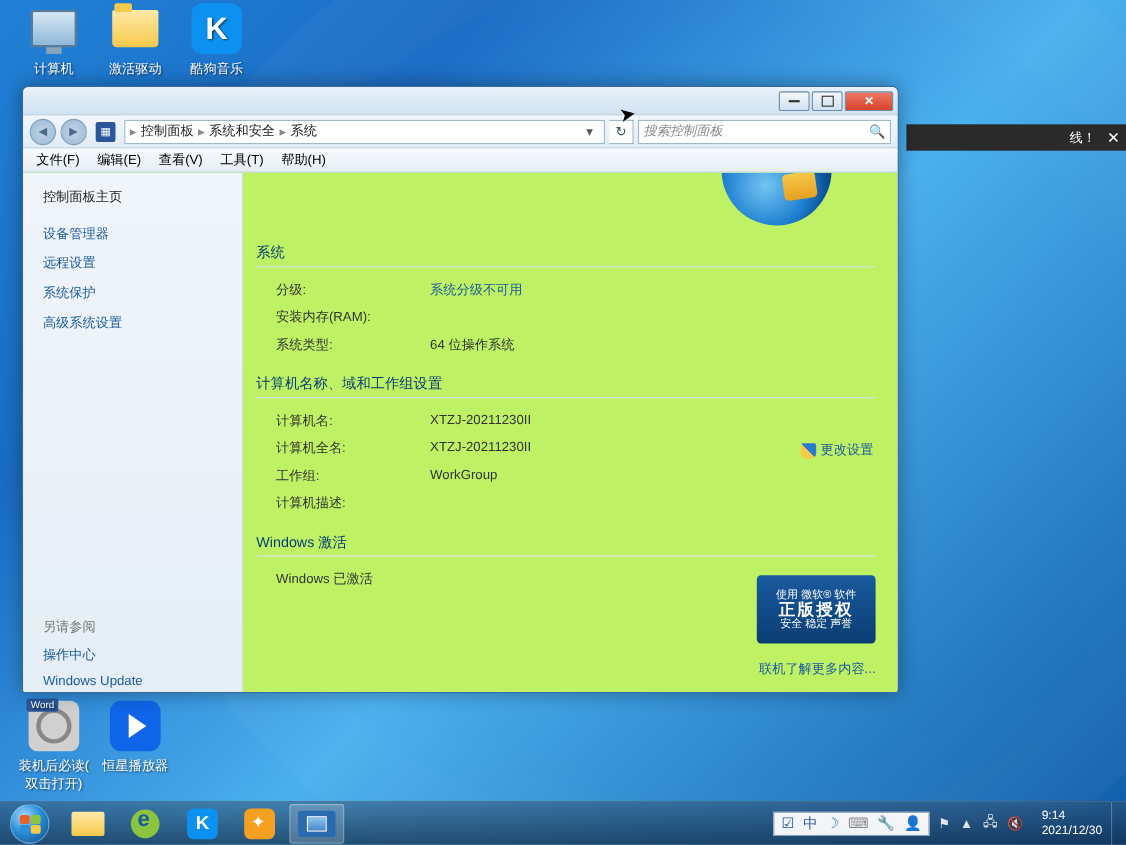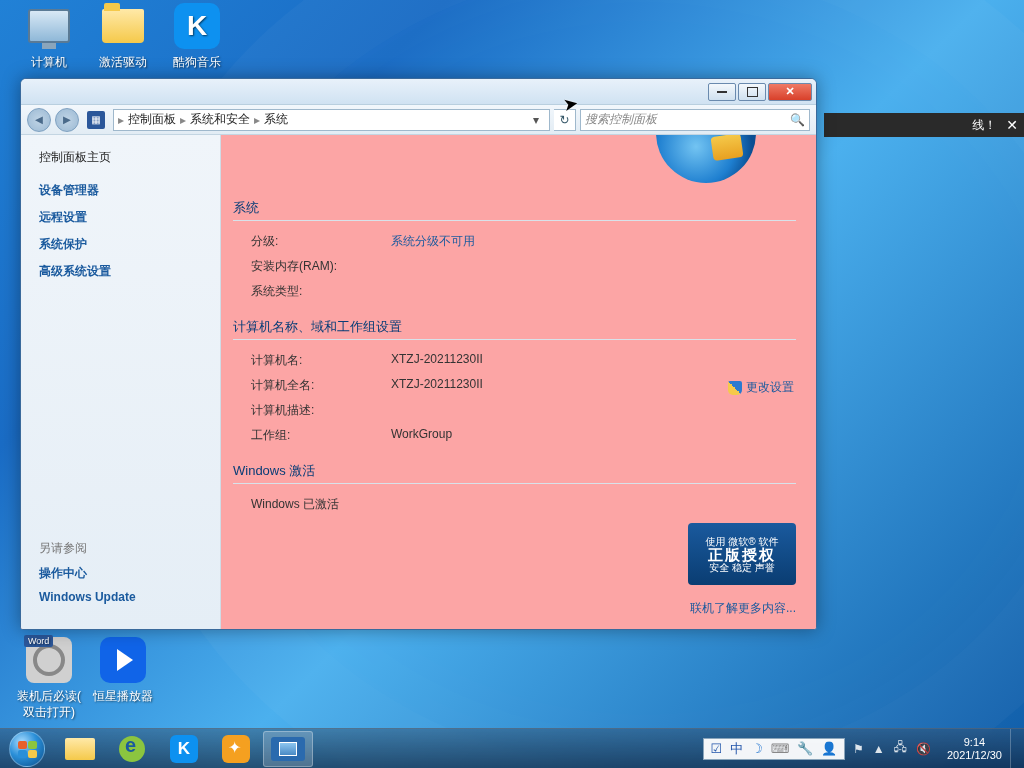--- a/index.html
+++ b/index.html
@@ -35,24 +35,24 @@
 .winicon { width:18px; height:18px; background:#2b579a; display:flex; align-items:center; justify-content:center; color:#fff; font-size:10px; border-radius:2px; margin:0 4px; }
 .breadcrumbs { flex:1; height:22px; background:#fff; border:1px solid #9fb8cc; display:flex; align-items:center; padding:0 4px; font-size:12px; color:#222; }
 .breadcrumbs span { padding:0 4px; cursor:pointer; }
 .breadcrumbs .sep { color:#888; padding:0; }
 .bc-drop { width:18px; text-align:center; color:#555; cursor:pointer; }
 .bc-refresh { width:22px; height:22px; border:1px solid #9fb8cc; border-left:none; background:#fff; display:flex; align-items:center; justify-content:center; cursor:pointer; color:#356; }
 .searchbox { width:230px; height:22px; background:#fff; border:1px solid #9fb8cc; display:flex; align-items:center; padding:0 4px; color:#888; font-style:italic; }
 .searchbox .sicon { margin-left:auto; color:#3a6a9c; font-style:normal; cursor:pointer; }
 .menubar { height:22px; background:linear-gradient(#f6fafd,#e6eef5); border-bottom:1px solid #c3d5e2; display:flex; align-items:center; padding:0 4px; font-size:12px; }
 .menubar span { padding:2px 8px; cursor:pointer; }
-.content { flex:1; display:flex; background:#fca5a5; overflow:hidden; }
+.content { flex:1; display:flex; background:#bef264; overflow:hidden; }
 .sidebar { width:200px; background:linear-gradient(#f0f5fa,#e5eef6); border-right:1px solid #d0dce6; padding:14px 18px; font-size:12px; color:#1a5a9e; }
 .sidebar .home { color:#222; margin-bottom:16px; cursor:pointer; }
-.sidebar .link { margin:10px 0; cursor:pointer;font-weight:bold; }
+.sidebar .link { margin:10px 0; cursor:pointer; }
 .sidebar .seealso-hdr { margin-top:260px; color:#777; margin-bottom:8px; }
 .sidebar .seealso { margin:8px 0; cursor:pointer; }
 .main { flex:1; overflow-y:auto; padding:0 20px 12px 12px; font-size:12px; position:relative; }
 .logo-sect { height:50px; position:relative; }
 .logo { position:absolute; top:-8px; right:40px; width:100px; height:56px; background:radial-gradient(circle at 40% 35%,#73c4f2 0%,#1e7fd0 55%,#0a4e92 80%); border-radius:0 0 60px 60px; overflow:hidden; }
 .logo::after { content:""; position:absolute; right:14px; top:8px; width:30px; height:24px; background:linear-gradient(#f5c94a,#e8a020); border-radius:4px; transform:rotate(-8deg); }
 .section-hdr { color:#083d77; font-size:13px; margin:14px 0 8px; border-bottom:1px solid #d8e2ea; padding-bottom:3px; }
 .kv-row { display:flex; padding:4px 0 4px 18px; color:#333; }
 .kv-row .k { width:140px; color:#333; }
 .kv-row .v { flex:1; }
@@ -76,21 +76,21 @@
 .tb-k{width:28px;height:28px;border-radius:6px;background:#0d91f0;color:#fff;display:flex;align-items:center;justify-content:center;font-weight:bold;font-size:17px;}
 .tb-orange{width:28px;height:28px;border-radius:6px;background:#f5a020;position:relative;}
 .tb-orange::after{content:"✦";color:#fff;position:absolute;top:3px;left:6px;font-size:16px;}
 .tb-sys{width:34px;height:24px;background:#2a6aae;border-radius:3px;display:flex;align-items:center;justify-content:center;}
 .tb-sys::after{content:"";width:16px;height:12px;background:linear-gradient(#8cc6f0,#4a8ac5);border:1px solid #fff;}
 .tray { margin-left:auto; display:flex; align-items:center; height:100%; }
 .tray-strip { background:rgba(255,255,255,.95); height:22px; display:flex; align-items:center; padding:0 6px; gap:8px; border:1px solid #8aa5bb; font-size:13px; }
 .tray-strip span{cursor:pointer; color:#2255aa;}
 .tray-icons { display:flex; align-items:center; gap:9px; padding:0 8px; color:#fff; font-size:12px; }
 .tray-icons span{cursor:pointer; opacity:.85;}
-.clock { color:#fff; font-size:11px; text-align:center; line-height:13px; padding:0 8px; cursor:pointer; }
+.clock { color:#fff; font-size:11px; line-height:13px; padding:0 8px; cursor:pointer; }
 .showdesk { width:14px; height:40px; border-left:1px solid rgba(255,255,255,.25); cursor:pointer; }
 .cursor { position:absolute; top:93px; left:563px; font-size:18px; color:#000; z-index:50; transform:rotate(-10deg); text-shadow:0 0 2px #fff;}
 </style>
 </head>
 <body>
 
 <div class="desktop-icon" id="di-computer">
     <div class="ico">
       <div class="di-monitor"></div>
     </div>
@@ -149,20 +149,27 @@
         <span class="sep">▸</span>
       <span>系统</span>
       <span class="bc-drop" style="margin-left:auto">▾</span>
     </div>
     <div class="bc-refresh">↻</div>
     <div class="searchbox">
       <span>搜索控制面板</span>
       <span class="sicon">🔍</span>
     </div>
   </div>
+  <div class="menubar">
+    <span>文件(F)</span>
+    <span>编辑(E)</span>
+    <span>查看(V)</span>
+    <span>工具(T)</span>
+    <span>帮助(H)</span>
+  </div>
   <div class="content">
     <div class="sidebar">
       <div class="home">控制面板主页</div>
       <div class="link">设备管理器</div>
       <div class="link">远程设置</div>
       <div class="link">系统保护</div>
       <div class="link">高级系统设置</div>
       <div class="seealso-hdr">另请参阅</div>
       <div class="seealso link">操作中心</div>
       <div class="seealso link">Windows Update</div>
@@ -174,38 +181,39 @@
       <div class="section-hdr">系统</div>
       <div class="kv-row">
           <div class="k">分级:</div>
           <div class="v link-blue">系统分级不可用</div>
         </div>
       <div class="kv-row">
           <div class="k">安装内存(RAM):</div>
         </div>
       <div class="kv-row">
           <div class="k">系统类型:</div>
+          <div class="v">64 位操作系统</div>
         </div>
 
       <div class="section-hdr">计算机名称、域和工作组设置</div>
       <div class="kv-row">
           <div class="k">计算机名:</div>
           <div class="v">XTZJ-20211230II</div>
         </div>
       <div class="kv-row">
           <div class="k">计算机全名:</div>
           <div class="v">XTZJ-20211230II</div>
         </div>
       <div class="kv-row">
+          <div class="k">工作组:</div>
+          <div class="v">WorkGroup</div>
+        </div>
+      <div class="kv-row">
           <div class="k">计算机描述:</div>
           <div class="v"></div>
-        </div>
-      <div class="kv-row">
-          <div class="k">工作组:</div>
-          <div class="v">WorkGroup</div>
         </div>
       <div class="changeset">
           <span class="shield"></span>
           <span>更改设置</span>
         </div>
 
       <div class="section-hdr">Windows 激活</div>
       <div class="kv-row">
           <div class="v">Windows 已激活</div>
         </div>

